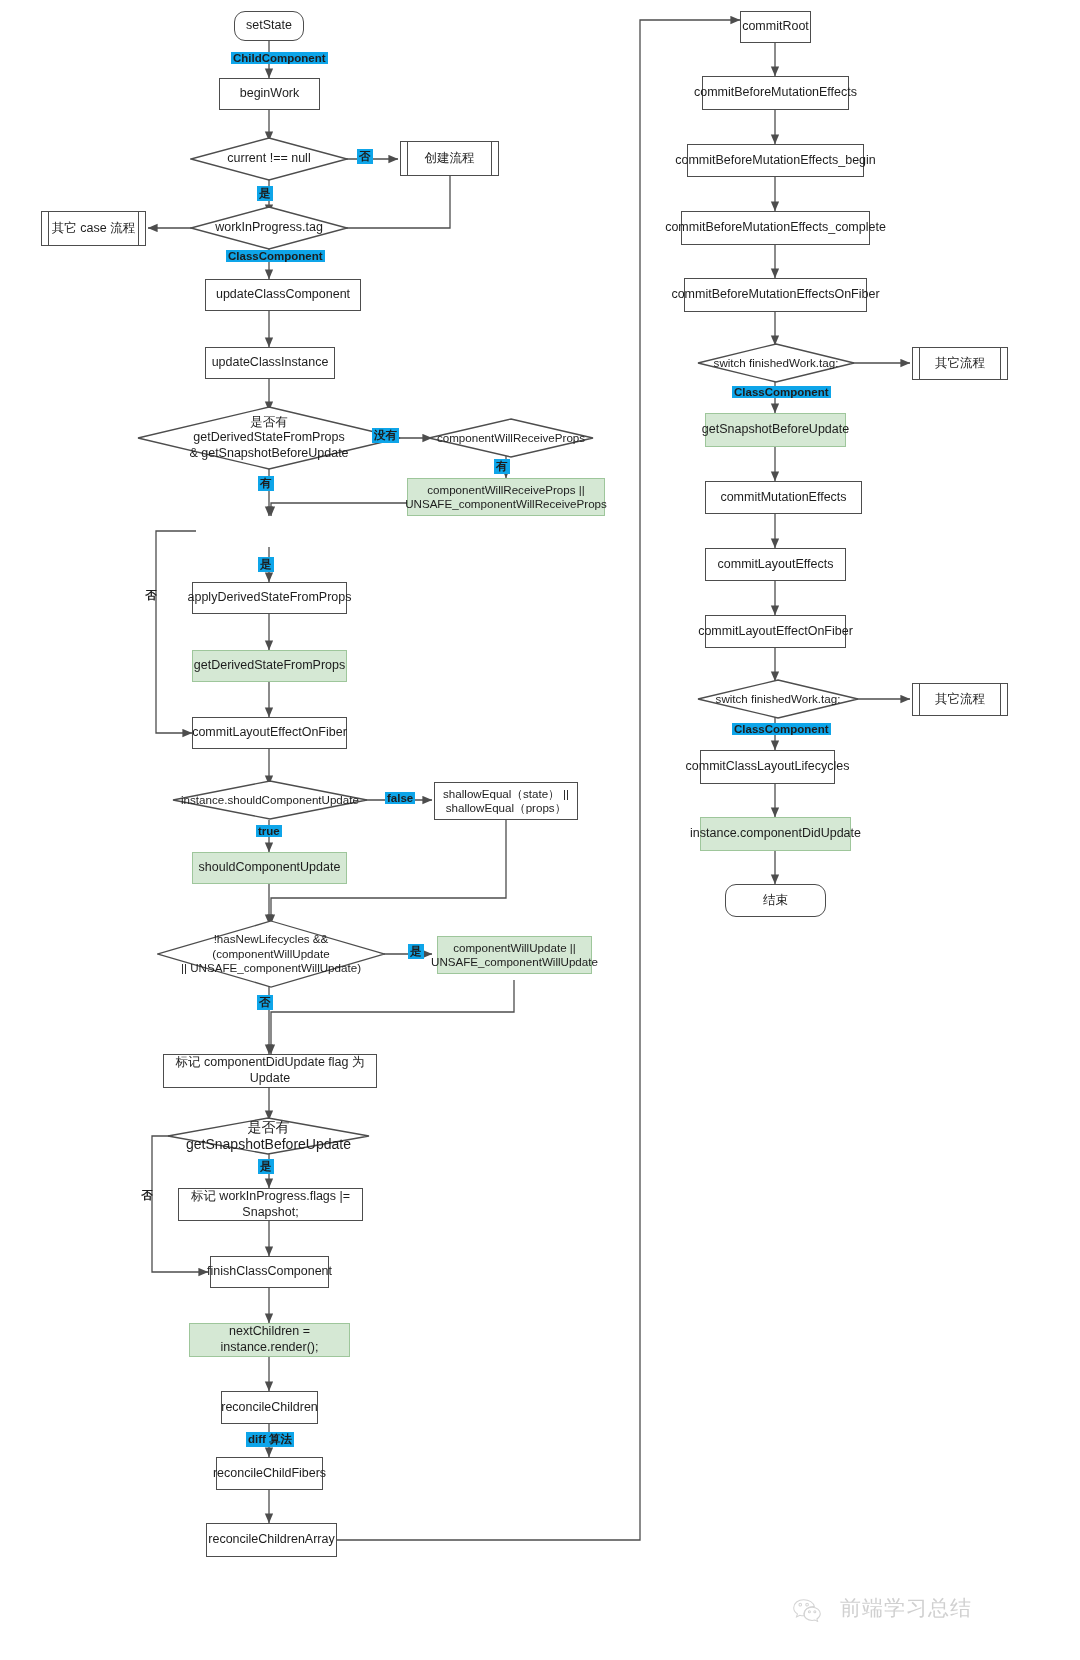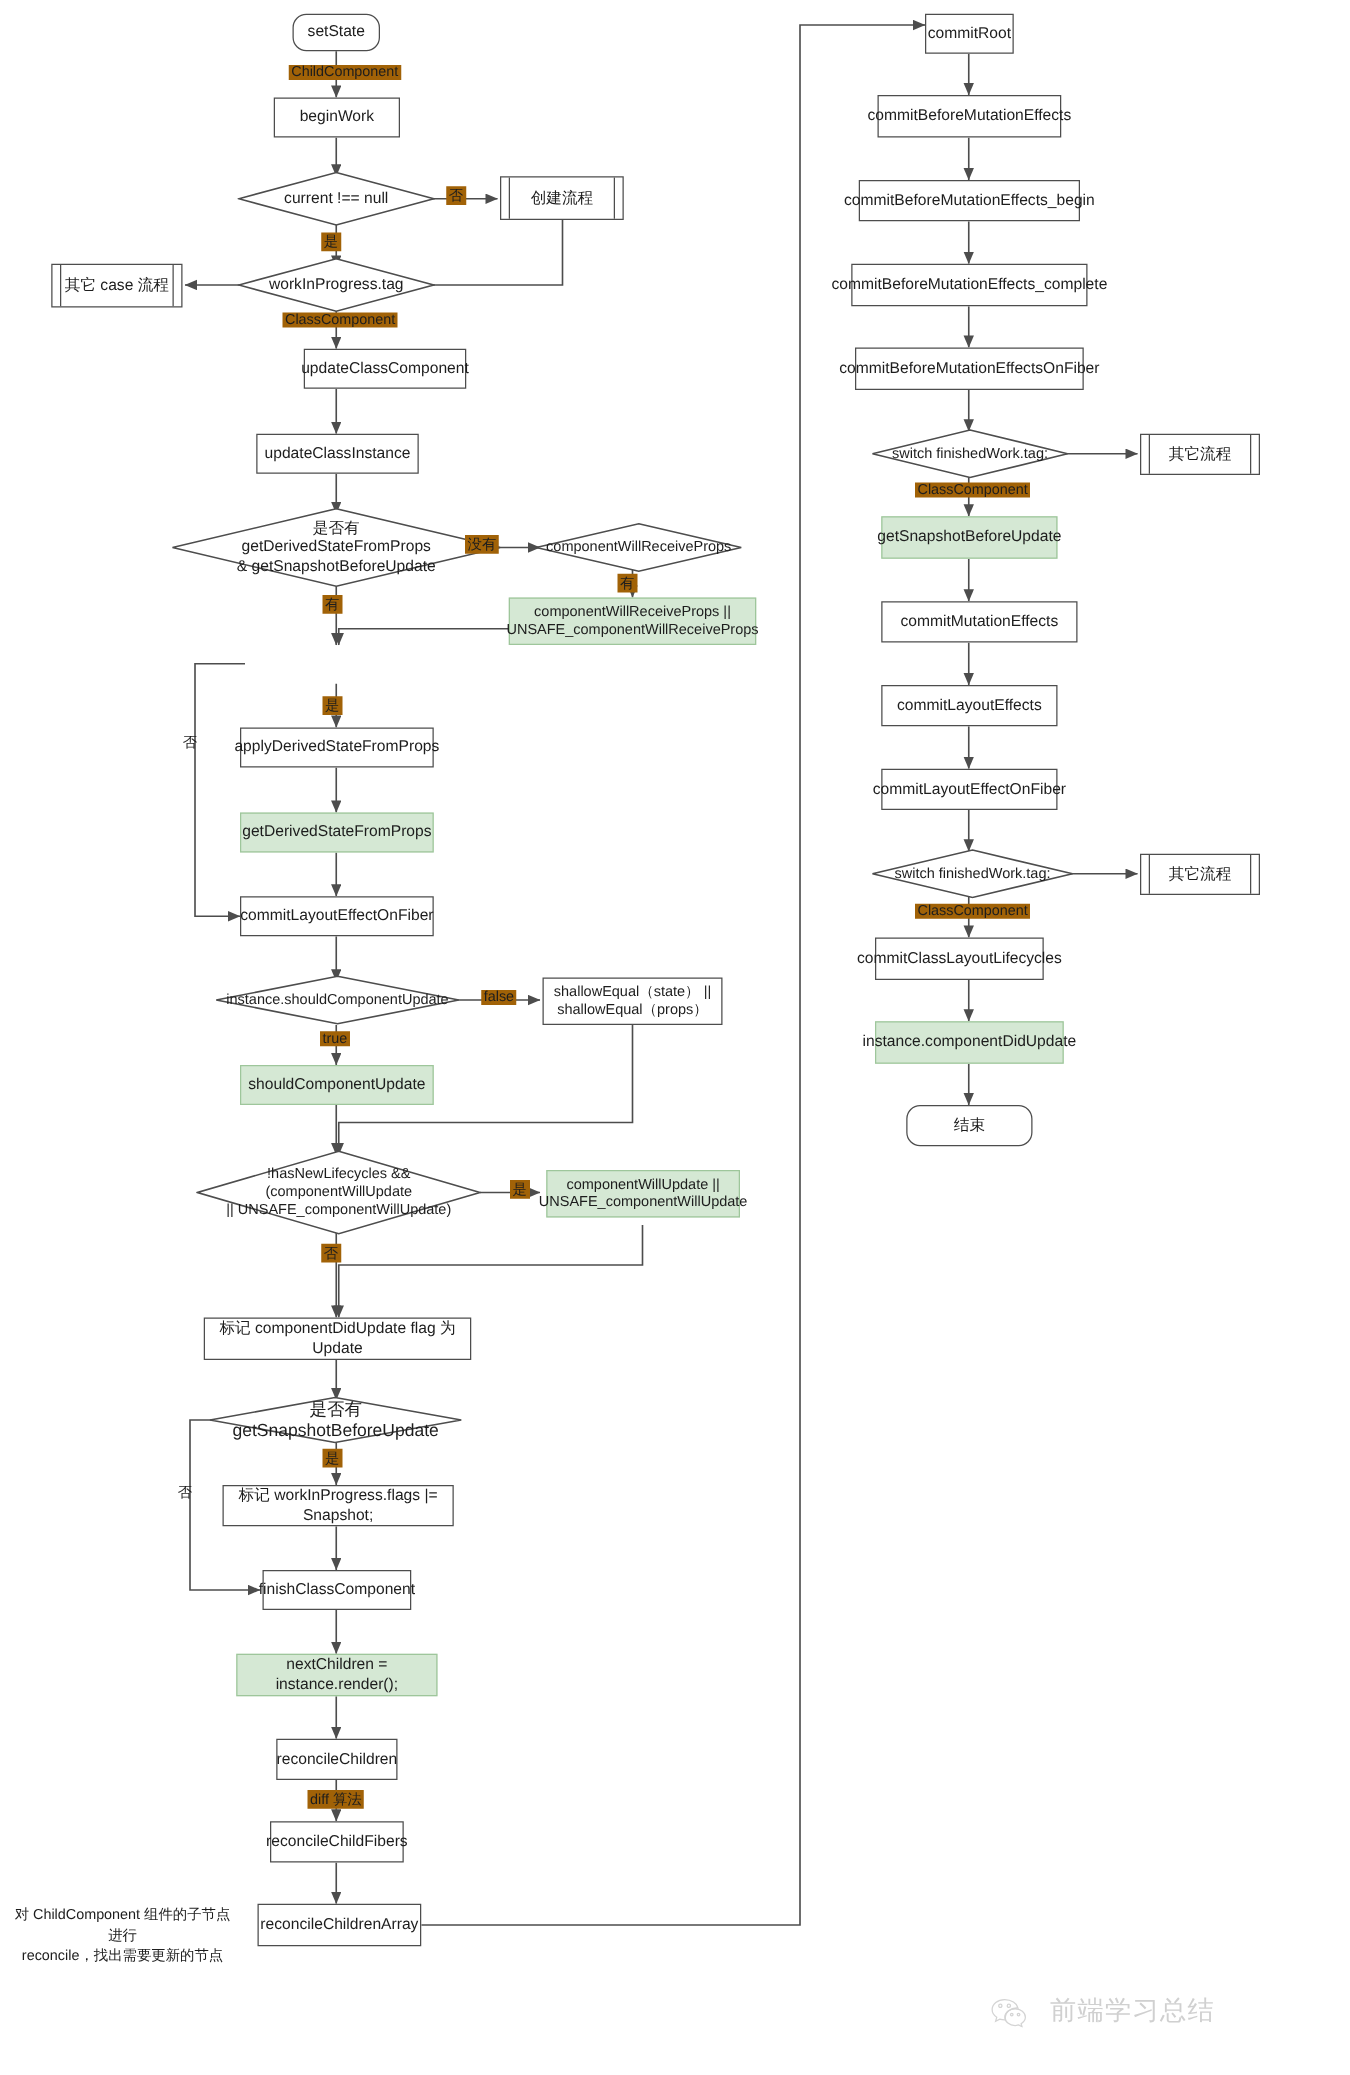--- a/index.html
+++ b/index.html
@@ -49,24 +49,25 @@
     position:absolute;left:0;top:0;width:100%;height:100%;
     z-index:-1;
   }
   .dlabel{position:relative;z-index:2;padding:0 4px;}
 
   
   .elabel{
     position:absolute;
     font-size:11.5px;
     color:#1d1d1d;
-    background:#a16207;
+    background:#0ea5e9;
     padding:0 2px;
     white-space:nowrap;
     z-index:4;
+    font-weight:bold;
   }
   .note{
     position:absolute;
     font-size:11.5px;line-height:1.45;
     color:#1d1d1d;text-align:center;
     white-space:pre-line;
   }
 
   
   .watermark{
@@ -169,21 +170,21 @@
     <svg class="dshape" viewBox="0 0 158 44" preserveAspectRatio="none">
       <polygon points="79,1 157,22 79,43 1,22" fill="#ffffff" stroke="#4d4d4d" stroke-width="1.3"></polygon>
     </svg>
     <span class="dlabel">workInProgress.tag</span>
   </div>
 
   <div class="node predef" style="left:41px;top:211px;width:105px;height:35px;">其它 case 流程</div>
 
   <span class="elabel" style="left:226px;top:250px;">ClassComponent</span>
 
-  <div class="node" style="left:205px;top:279px;width:130px;height:32px;margin-left:38px;">updateClassComponent</div>
+  <div class="node" style="left:205px;top:279px;width:156px;height:32px;">updateClassComponent</div>
 
   <div class="node" style="left:205px;top:347px;width:130px;height:32px;">updateClassInstance</div>
 
   <div class="dnode" style="left:137px;top:406px;width:264px;height:64px;">
     <svg class="dshape" viewBox="0 0 264 64" preserveAspectRatio="none">
       <polygon points="132,1 263,32 132,63 1,32" fill="#ffffff" stroke="#4d4d4d" stroke-width="1.3"></polygon>
     </svg>
     <span class="dlabel">是否有
 getDerivedStateFromProps
 &amp; getSnapshotBeforeUpdate</span>
@@ -268,22 +269,20 @@
   <div class="node green" style="left:189px;top:1323px;width:161px;height:34px;">nextChildren = instance.render();</div>
 
   <div class="node" style="left:221px;top:1391px;width:97px;height:33px;">reconcileChildren</div>
 
   <span class="elabel" style="left:246px;top:1432px;">diff 算法</span>
 
   <div class="node" style="left:216px;top:1457px;width:107px;height:33px;">reconcileChildFibers</div>
 
   <div class="node" style="left:206px;top:1523px;width:131px;height:34px;">reconcileChildrenArray</div>
 
-  <div class="note" style="left:8px;top:1524px;width:180px;">对 ChildComponent 组件的子节点进行
-reconcile，找出需要更新的节点</div>
 
   <div class="node" style="left:740px;top:11px;width:71px;height:32px;">commitRoot</div>
 
   <div class="node" style="left:702px;top:76px;width:147px;height:34px;">commitBeforeMutationEffects</div>
 
   <div class="node" style="left:687px;top:144px;width:177px;height:33px;">commitBeforeMutationEffects_begin</div>
 
   <div class="node" style="left:681px;top:211px;width:189px;height:34px;">commitBeforeMutationEffects_complete</div>
 
   <div class="node" style="left:684px;top:278px;width:183px;height:34px;">commitBeforeMutationEffectsOnFiber</div>

